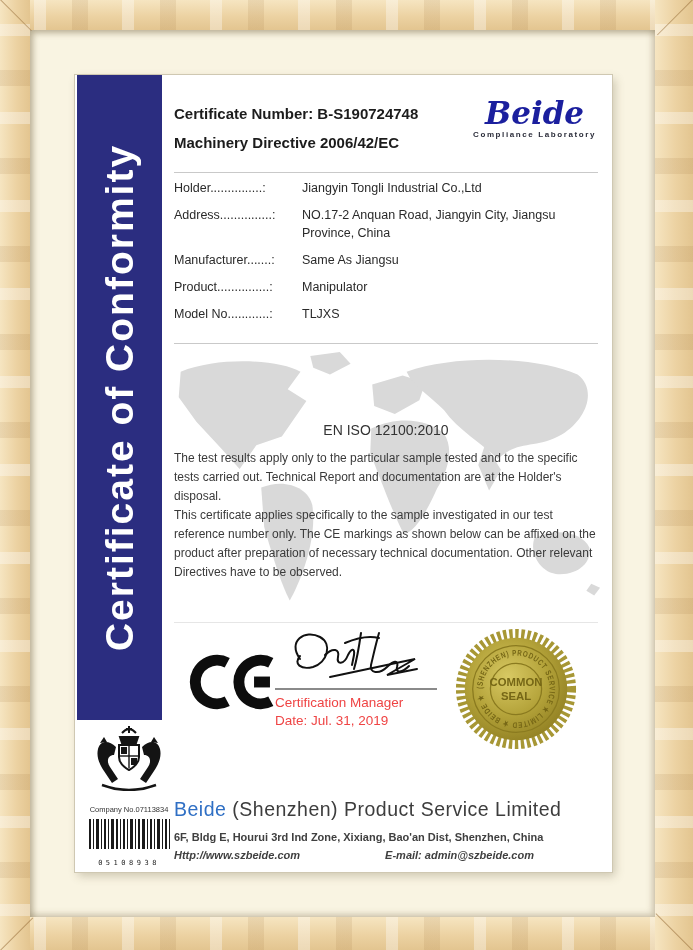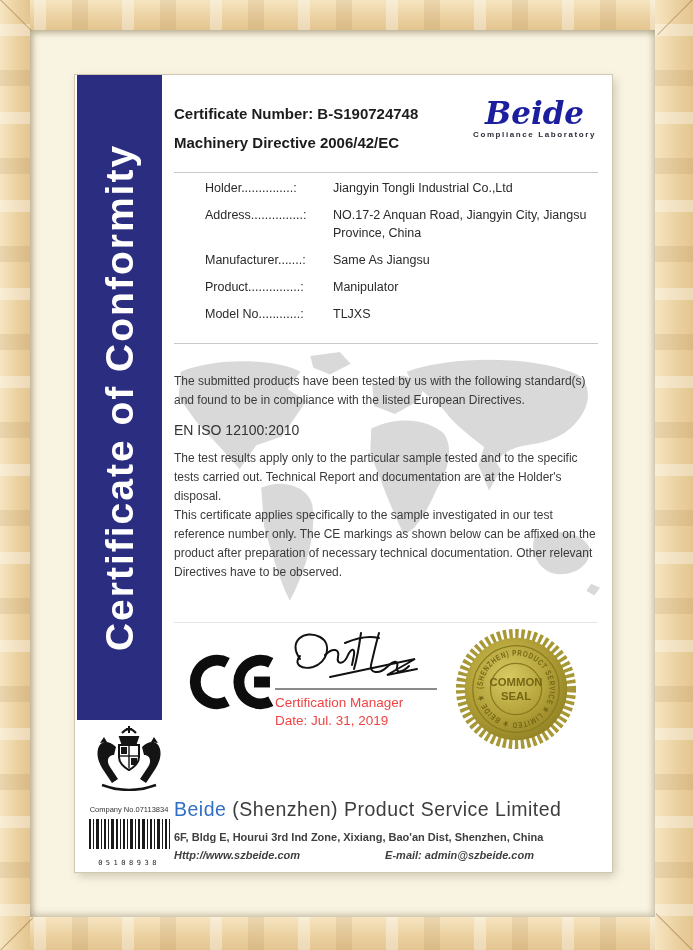--- a/index.html
+++ b/index.html
@@ -50,29 +50,29 @@
   .logo-tag { font-size:8px; font-weight:bold; letter-spacing:1.6px; color:#2b2d3a; margin-top:1px; }
 
   .rule { position:absolute; left:99px; width:424px; height:1px; background:#c9c9c9; }
   .rule1 { top:97px; }
   .rule2 { top:268px; }
   .rule3 { top:547px; background:#e6e6e6; }
 
   
   .fields { position:absolute; left:99px; top:104px; width:424px; }
   .frow { display:flex; margin-bottom:9px; font-size:12.5px; line-height:18px; color:#2a2a2a; }
-  .flabel { width:128px; flex:none;margin-left:31px; }
+  .flabel { width:128px; flex:none; }
   .fvalue { flex:1; }
 
   
   .map { position:absolute; left:88px; top:275px; width:442px; height:280px; z-index:0; }
 
   .para { position:absolute; left:99px; width:424px; font-size:12px; line-height:19px; color:#3a3a3a; z-index:1; }
   .intro { top:297px; }
-  .standard { position:absolute; left:99px; top:347px; width:424px; text-align:left; font-size:14px; color:#333; z-index:1; }
+  .standard { position:absolute; left:99px; top:347px; width:424px; text-align:center; font-size:14px; color:#333; z-index:1; }
   .results { top:374px; }
 
   
   .ce { position:absolute; left:112px; top:578px; }
   .sigblock { position:absolute; left:200px; top:550px; width:170px; z-index:1; }
   .sigline { border:none; border-top:2px solid #8a8a8a; margin:1px 0 4px 0; width:162px; }
   .sigtitle, .sigdate { font-size:13.5px; color:#ef4444; line-height:18px; }
 
   
   .seal { position:absolute; left:377px; top:550px; width:128px; height:128px; z-index:1; }
@@ -154,21 +154,20 @@
         <span class="fvalue">Manipulator</span>
       </div>
       <div class="frow">
         <span class="flabel">Model No............:</span>
         <span class="fvalue">TLJXS</span>
       </div>
     </div>
 
     <div class="rule rule2"></div>
 
-    <div class="para intro">The submitted products have been tested by us with the following standard(s) and found to be in compliance with the listed European Directives.</div>
     <div class="standard">EN ISO 12100:2010</div>
     <div class="para results">
       <div>The test results apply only to the particular sample tested and to the specific tests carried out. Technical Report and documentation are at the Holder's disposal.</div>
       <div>This certificate applies specifically to the sample investigated in our test reference number only. The CE markings as shown below can be affixed on the product after preparation of necessary technical documentation. Other relevant Directives have to be observed.</div>
     </div>
 
     <div class="rule rule3"></div>
 
     <svg class="ce" width="88" height="58" viewBox="0 0 105 66">
       <g fill="none" stroke="#0d0d0d" stroke-width="13">

